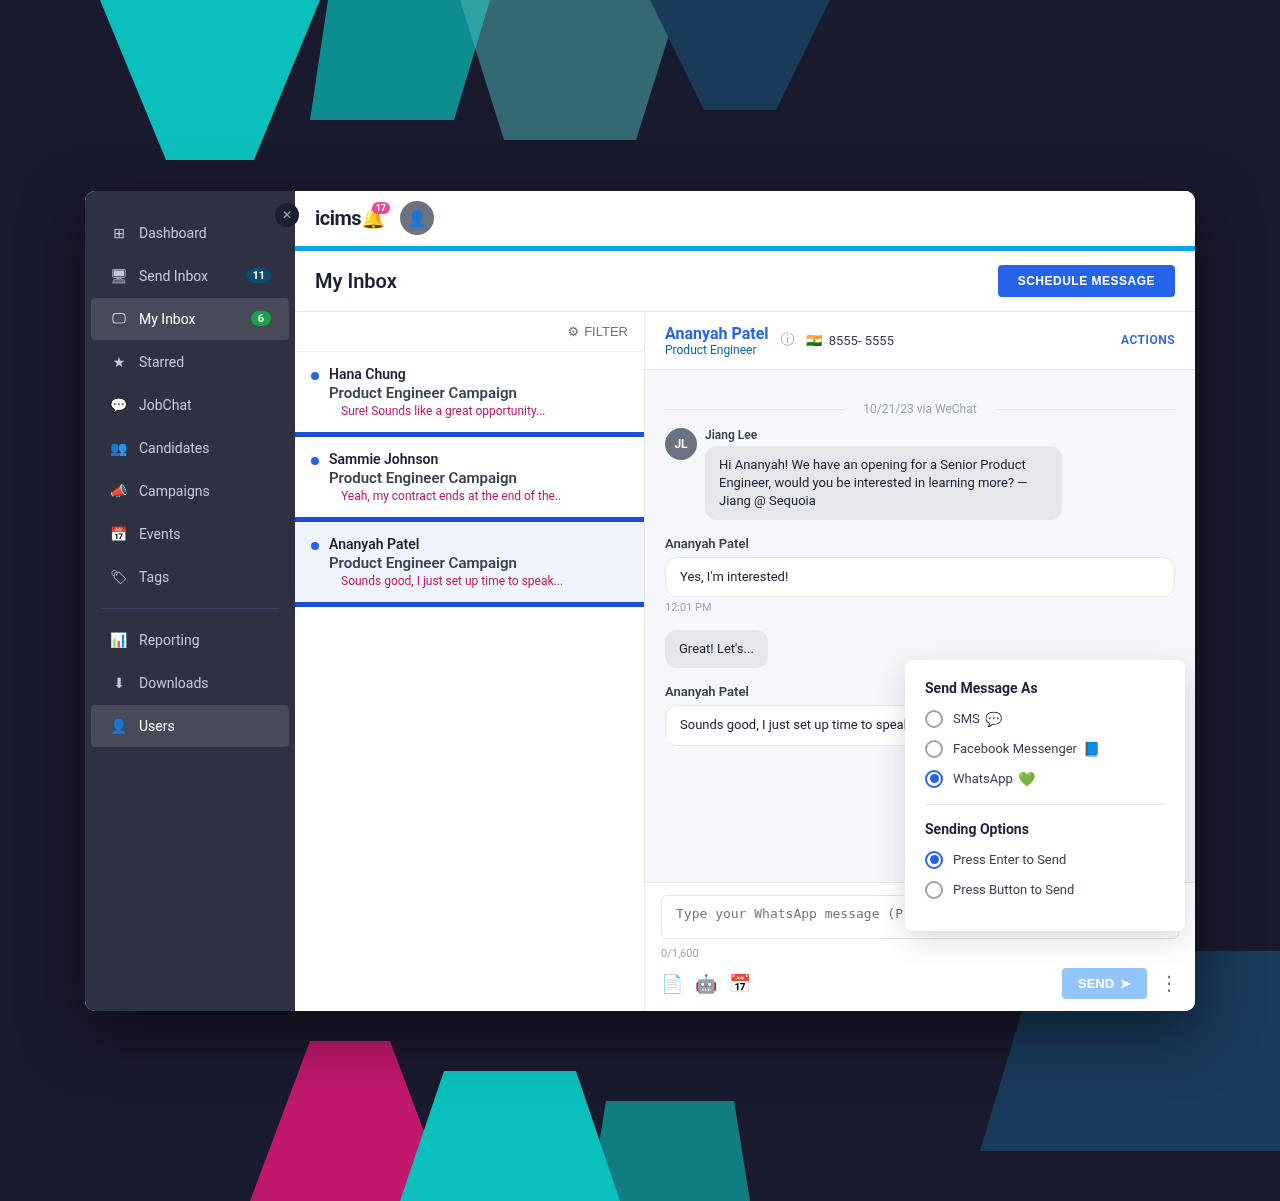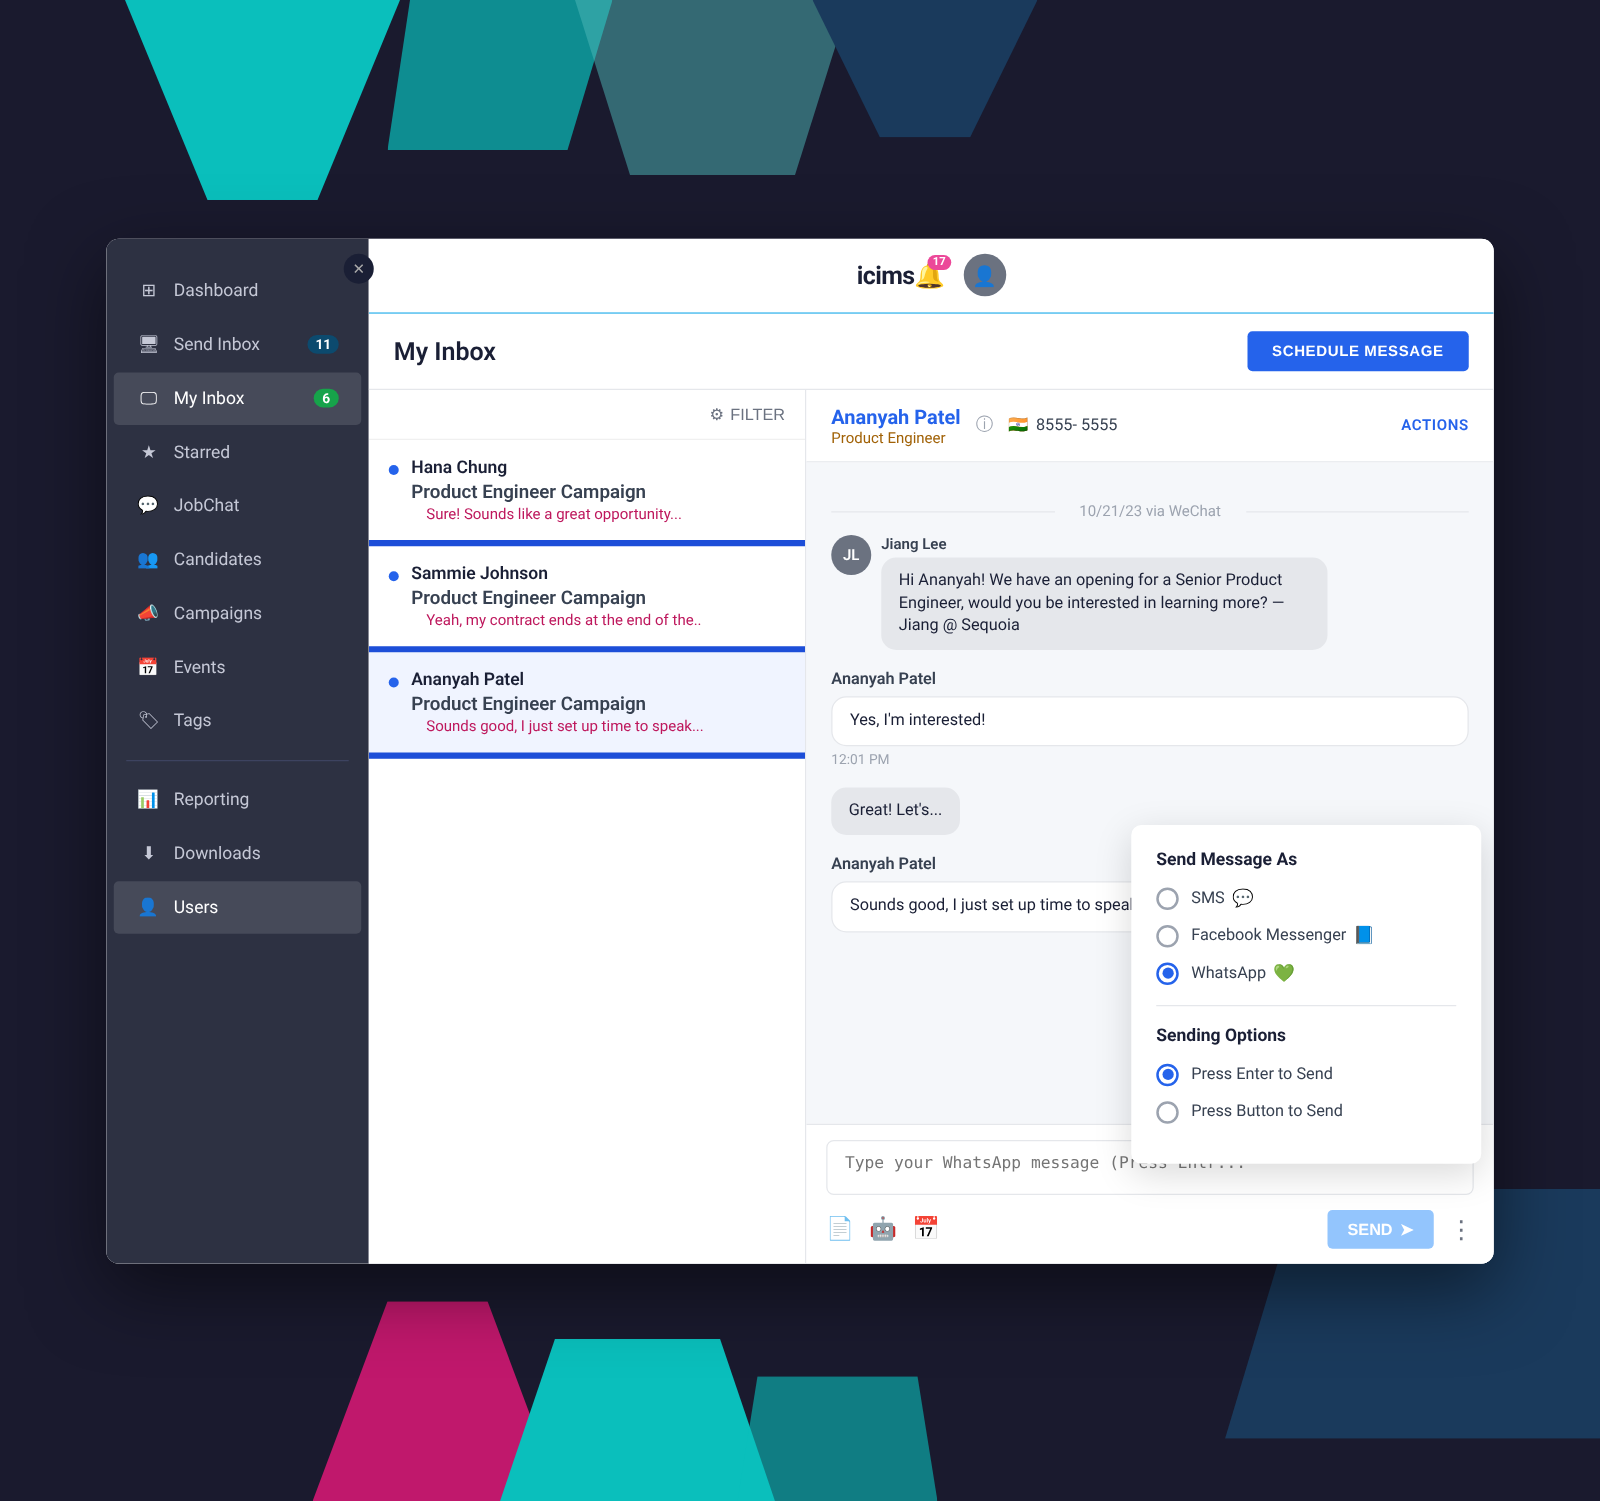--- a/index.html
+++ b/index.html
@@ -164,22 +164,22 @@
       overflow: hidden;
     }
 
     
     .top-bar {
       background: #fff;
       padding: 0 20px;
       height: 60px;
       display: flex;
       align-items: center;
-      justify-content: center;
-      border-bottom: 1px solid #0ea5e9;
+      justify-content: flex-start;
+      border-bottom: 5px solid #0ea5e9;
       flex-shrink: 0;
     }
     .top-bar-logo {
       font-size: 20px;
       font-weight: 700;
       color: #1a1f35;
       letter-spacing: -0.5px;
     }
     .top-bar-actions {
       display: flex;
@@ -337,21 +337,21 @@
       gap: 12px;
       flex-shrink: 0;
     }
     .chat-contact-name {
       font-size: 16px;
       font-weight: 700;
       color: #2563eb;
     }
     .chat-contact-title {
       font-size: 12px;
-      color: #a16207;
+      color: #0369a1;
     }
     .chat-header-right {
       margin-left: auto;
       display: flex;
       align-items: center;
       gap: 12px;
     }
     .flag-phone {
       display: flex;
       align-items: center;
@@ -748,20 +748,21 @@
           </div>
 
           <div style="margin-bottom:16px; margin-top:16px;">
             <div class="msg-label">Ananyah Patel</div>
             <div class="msg-bubble outgoing">Sounds good, I just set up time to speak tomorn...</div>
           </div>
         </div>
 
         <div class="chat-input-area">
           <textarea class="chat-input" placeholder="Type your WhatsApp message (Press Entr..." style=""></textarea>
+          <div class="chat-input-meta">0/1,600</div>
           <div class="chat-input-actions">
             <span class="chat-action-icon">📄</span>
             <span class="chat-action-icon">🤖</span>
             <span class="chat-action-icon">📅</span>
             <button class="send-btn">
               <span>SEND</span>
               <span>➤</span>
             </button>
             <button class="more-btn">⋮</button>
           </div>

